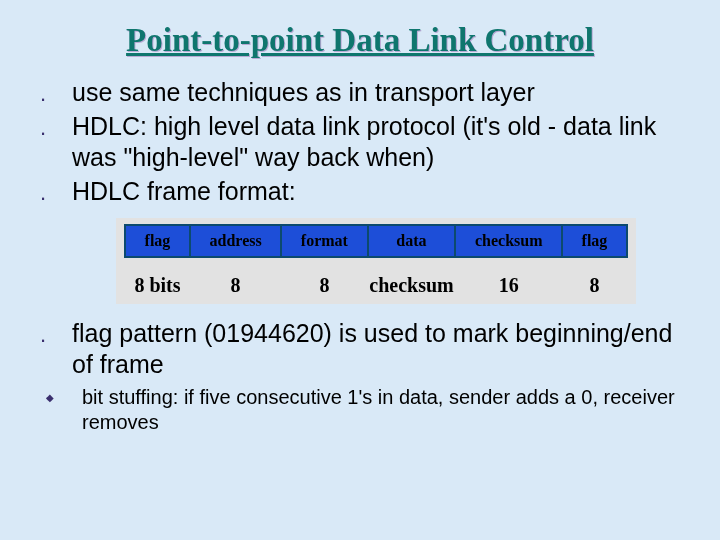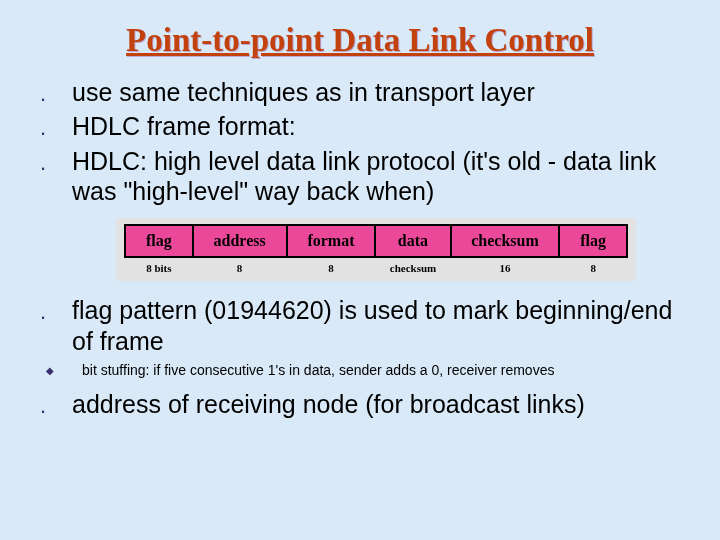--- a/index.html
+++ b/index.html
@@ -12,21 +12,21 @@
     color: #000;
   }
   .slide {
     box-sizing: border-box;
     padding: 22px 30px 10px 30px;
   }
   .title {
     font-family: "Times New Roman", Times, serif;
     font-weight: bold;
     text-decoration: underline;
-    color: #c2410c;
+    color: #0f766e;
     font-size: 33px;
     text-align: center;
     margin: 0 0 18px 0;
     text-shadow: 1px 1px 0 #b9a9d4;
   }
   ul.lvl1 {
     list-style: none;
     margin: 0 0 12px 0;
     padding: 0 0 0 26px;
   }
@@ -45,21 +45,21 @@
     display: inline-block;
     width: 16px;
     text-align: left;
   }
   ul.lvl2 {
     list-style: none;
     margin: 6px 0 10px 0;
     padding: 0 0 0 34px;
   }
   ul.lvl2 > li {
-    font-size: 14px;
+    font-size: 20px;
     line-height: 1.25;
     text-indent: -18px;
     padding-left: 18px;
   }
   ul.lvl2 > li::before {
     content: "\25C6";
     font-size: 10px;
     color: #3a2f6e;
     width: 18px;
     display: inline-block;
@@ -71,54 +71,54 @@
   }
   .frame {
     background: #e2e2e2;
     padding: 6px 8px 6px 8px;
   }
   .frame table {
     border-collapse: collapse;
     width: 100%;
   }
   .frame-row1 td {
-    border: 2px solid #000000;
+    border: 2px solid #0c4a6e;
     font-family: "Times New Roman", Times, serif;
     font-weight: bold;
     font-size: 16px;
     text-align: center;
     padding: 6px 18px;
-    background: #ec4899;
+    background: #1d4ed8;
   }
   .frame-row2 td {
     border: none;
     font-family: "Times New Roman", Times, serif;
     font-weight: bold;
-    font-size: 11px;
+    font-size: 20px;
     text-align: center;
-    padding-top: 4px;
+    padding-top: 16px;
   }
   .c1 { width: 60px; }
   .c2 { width: 86px; }
   .c3 { width: 80px; }
   .c4 { width: 92px; }
   .c5 { width: 96px; }
   .c6 { width: 60px; }
 </style>
 </head>
 <body>
 
 <div class="slide">
 
   <h1 class="title">Point-to-point Data Link Control</h1>
 
   <ul class="lvl1">
     <li>use same techniques as in transport layer</li>
+    <li>HDLC: high level data link protocol (it's old - data link was "high-level" way back when)</li>
     <li>HDLC frame format:</li>
-    <li>HDLC: high level data link protocol (it's old - data link was "high-level" way back when)</li>
   </ul>
 
   <div class="frame-wrap">
     <div class="frame">
       <table>
         <tbody>
             <tr class="frame-row1">
           <td class="c1">flag</td>
           <td class="c2">address</td>
           <td class="c3">format</td>
@@ -139,17 +139,14 @@
     </div>
   </div>
 
   <ul class="lvl1" style="margin-bottom:0;">
     <li>flag pattern (01944620) is used to mark beginning/end of frame</li>
   </ul>
   <ul class="lvl2">
     <li>bit stuffing: if five consecutive 1's in data, sender adds a 0, receiver removes</li>
   </ul>
 
-  <ul class="lvl1">
-    <li>address of receiving node (for broadcast links)</li>
-  </ul>
 
 </div>
 
 </body></html>

